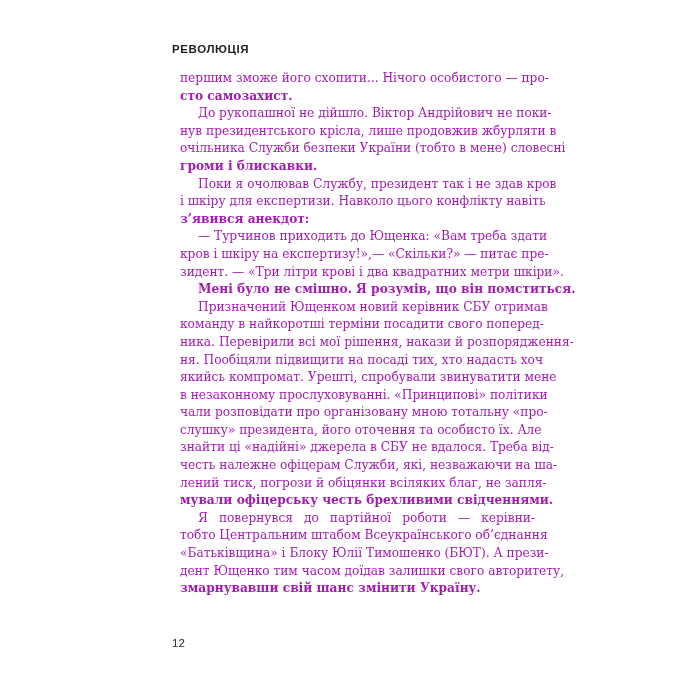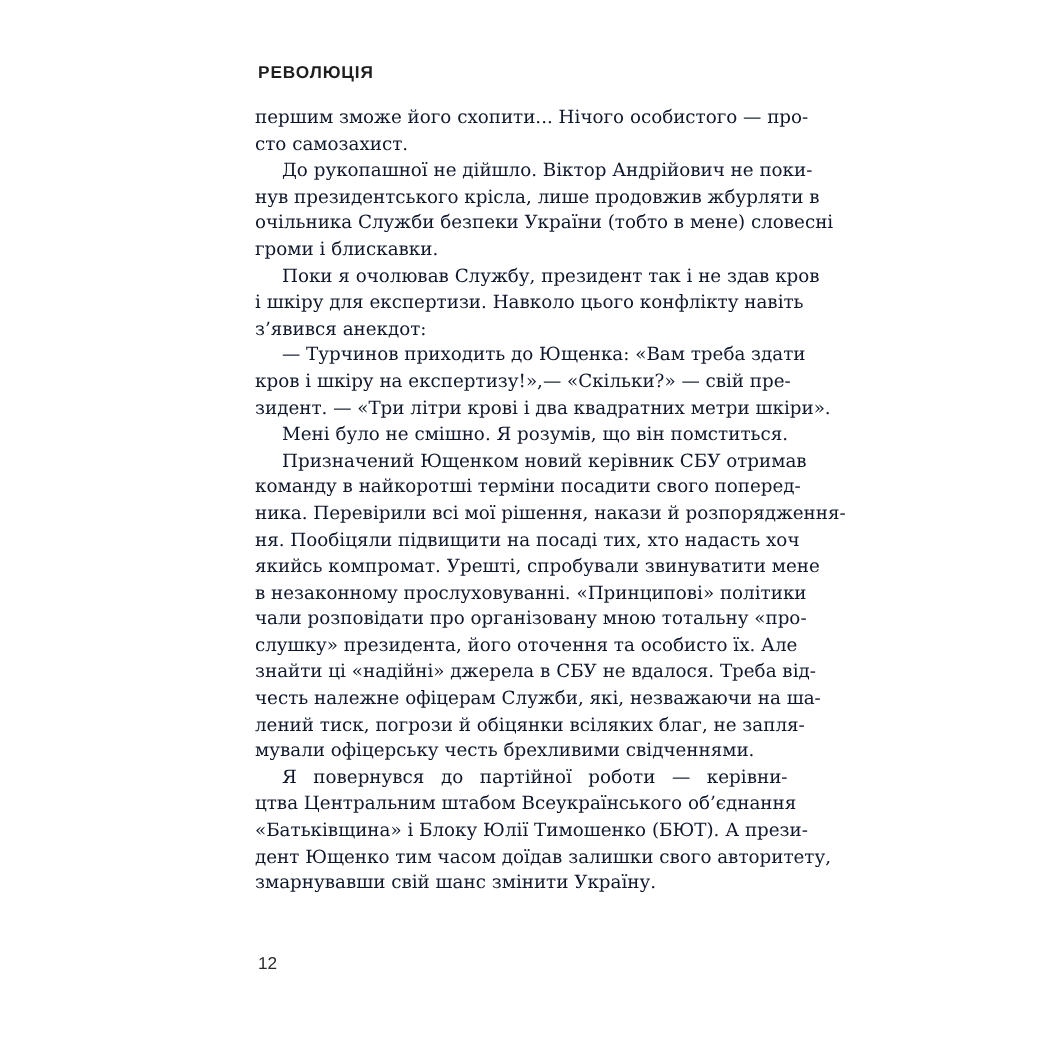--- a/index.html
+++ b/index.html
@@ -4,28 +4,28 @@
 <style>
   html, body { margin: 0; padding: 0; background: #ffffff; }
   body { width: 700px; height: 700px; position: relative; overflow: hidden; }
   .page { position: absolute; left: 0; top: 0; width: 700px; height: 700px; background: #ffffff; }
   .running-head {
     position: absolute; left: 172px; top: 43px;
     font-family: "Liberation Sans", sans-serif; font-weight: bold;
     font-size: 11.5px; letter-spacing: 0.6px; color: #1e1e1e;
   }
   .body-text {
-    position: absolute; left: 170px; top: 70px; width: 355px;
-    font-family: "DejaVu Serif", serif; font-size: 13px; color: #0f172a;
+    position: absolute; left: 180px; top: 70px; width: 355px;
+    font-family: "DejaVu Serif", serif; font-size: 13px; color: #a21caf;
   }
   .line {
     height: 17.6px; line-height: 17.6px; white-space: nowrap;
     text-align: justify; text-align-last: justify; font-size: 12.2px;
   }
-  .line.last { text-align-last: left; }
+  .line.last { text-align-last: left; font-weight: bold; }
   .line.indent { padding-left: 18px; }
   .folio {
     position: absolute; left: 172px; top: 637px;
     font-family: "Liberation Sans", sans-serif; font-size: 11.5px; color: #2a2a2a;
   }
 </style>
 </head>
 <body>
 
 <div class="page">
@@ -34,35 +34,35 @@
       <div class="line">першим зможе його схопити... Нічого особистого — про-</div>
       <div class="line last">сто самозахист.</div>
       <div class="line indent">До рукопашної не дійшло. Віктор Андрійович не поки-</div>
       <div class="line">нув президентського крісла, лише продовжив жбурляти в</div>
       <div class="line">очільника Служби безпеки України (тобто в мене) словесні</div>
       <div class="line last">громи і блискавки.</div>
       <div class="line indent">Поки я очолював Службу, президент так і не здав кров</div>
       <div class="line">і шкіру для експертизи. Навколо цього конфлікту навіть</div>
       <div class="line last">з’явився анекдот:</div>
       <div class="line indent">— Турчинов приходить до Ющенка: «Вам треба здати</div>
-      <div class="line">кров і шкіру на експертизу!»,— «Скільки?» — свій пре-</div>
+      <div class="line">кров і шкіру на експертизу!»,— «Скільки?» — питає пре-</div>
       <div class="line">зидент. — «Три літри крові і два квадратних метри шкіри».</div>
       <div class="line indent last">Мені було не смішно. Я розумів, що він помститься.</div>
       <div class="line indent">Призначений Ющенком новий керівник СБУ отримав</div>
       <div class="line">команду в найкоротші терміни посадити свого поперед-</div>
       <div class="line">ника. Перевірили всі мої рішення, накази й розпорядження-</div>
       <div class="line">ня. Пообіцяли підвищити на посаді тих, хто надасть хоч</div>
       <div class="line">якийсь компромат. Урешті, спробували звинуватити мене</div>
       <div class="line">в незаконному прослуховуванні. «Принципові» політики</div>
       <div class="line">чали розповідати про організовану мною тотальну «про-</div>
       <div class="line">слушку» президента, його оточення та особисто їх. Але</div>
       <div class="line">знайти ці «надійні» джерела в СБУ не вдалося. Треба від-</div>
       <div class="line">честь належне офіцерам Служби, які, незважаючи на ша-</div>
       <div class="line">лений тиск, погрози й обіцянки всіляких благ, не запля-</div>
       <div class="line last">мували офіцерську честь брехливими свідченнями.</div>
       <div class="line indent">Я повернувся до партійної роботи — керівни-</div>
-      <div class="line">цтва Центральним штабом Всеукраїнського об’єднання</div>
+      <div class="line">тобто Центральним штабом Всеукраїнського об’єднання</div>
       <div class="line">«Батьківщина» і Блоку Юлії Тимошенко (БЮТ). А прези-</div>
       <div class="line">дент Ющенко тим часом доїдав залишки свого авторитету,</div>
       <div class="line last">змарнувавши свій шанс змінити Україну.</div>
     </div>
   <div class="folio">12</div>
 </div>
 
 </body></html>

